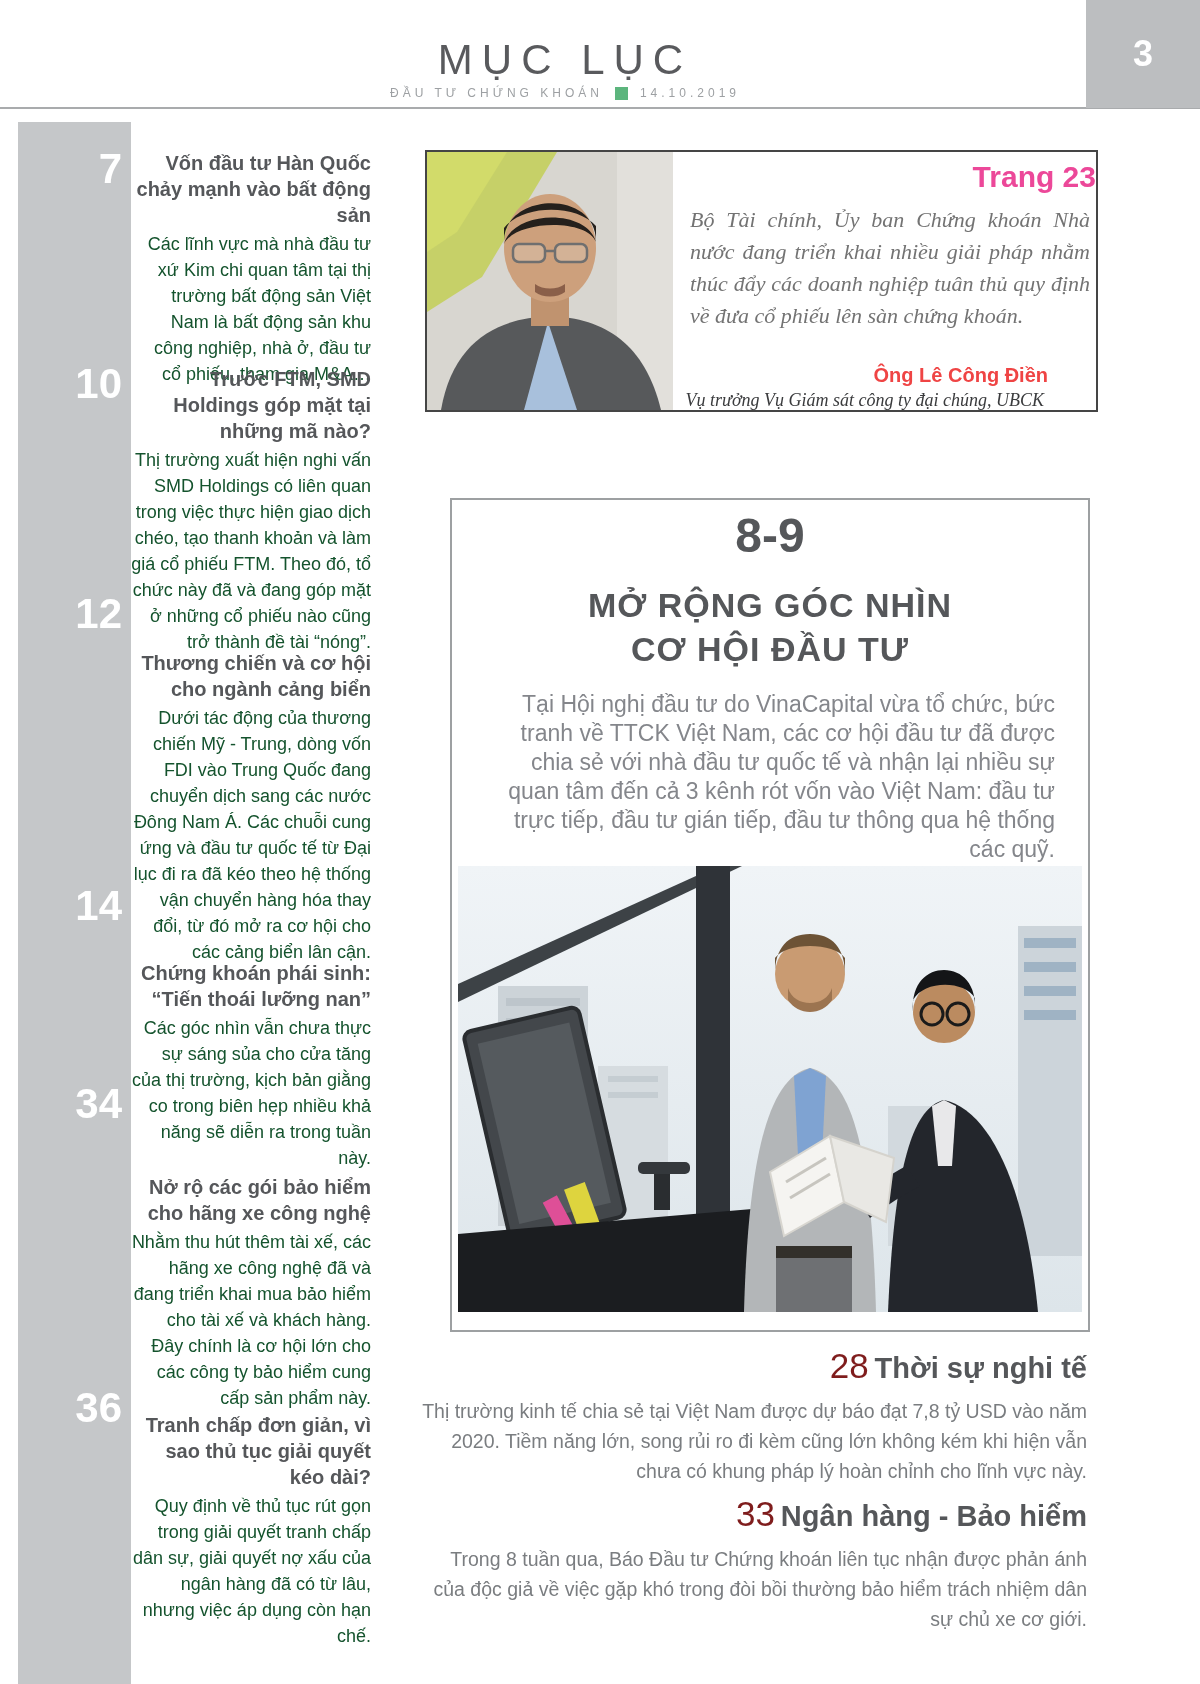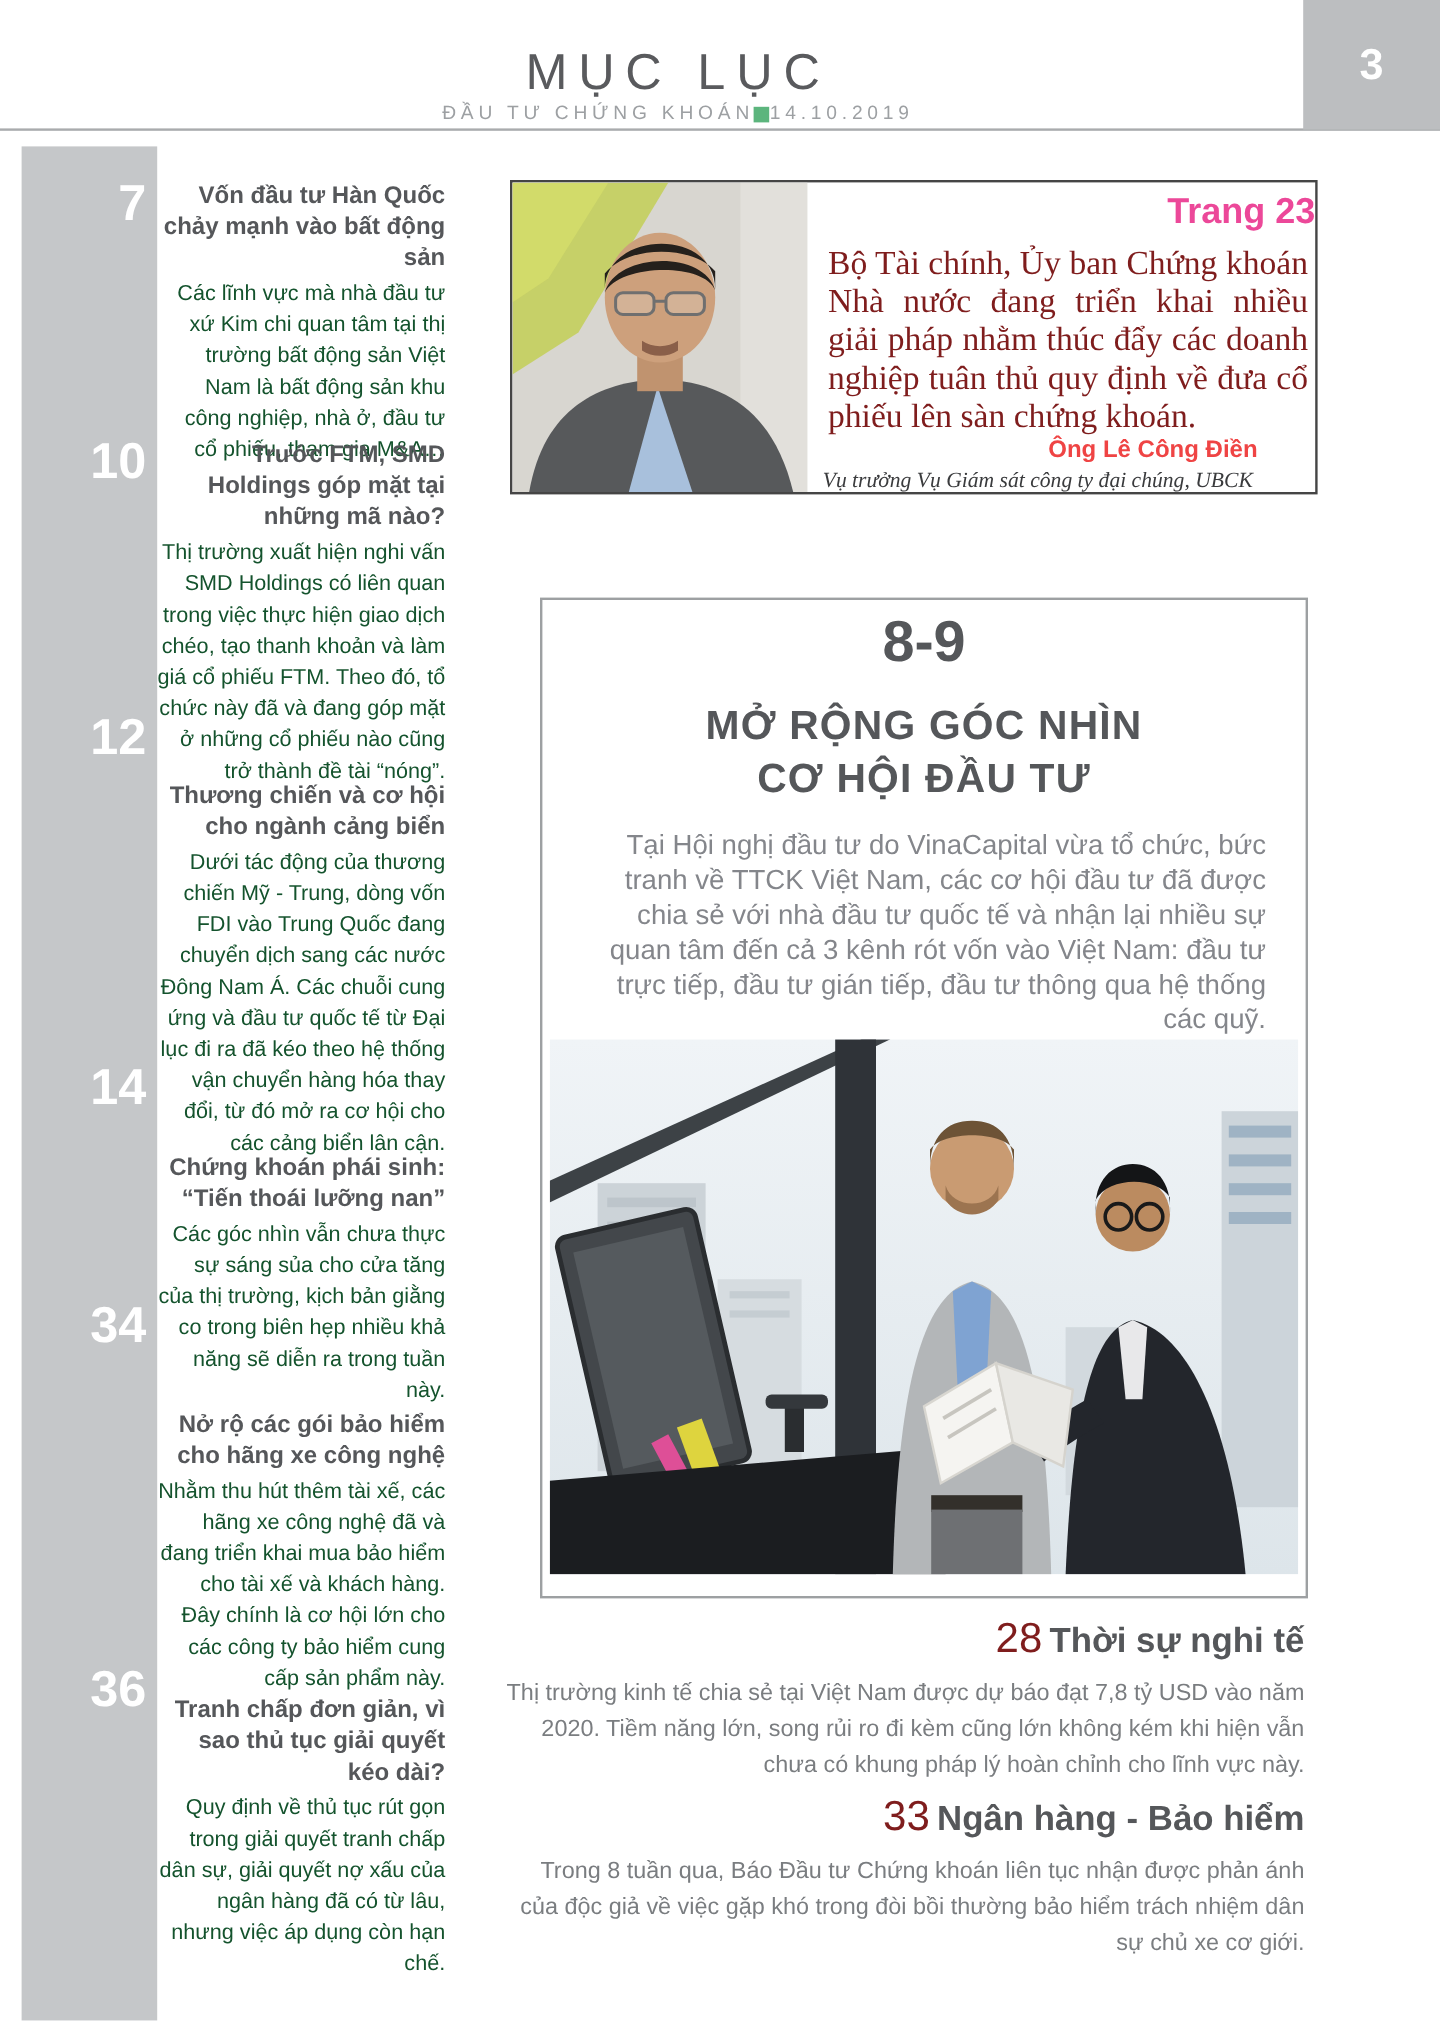--- a/index.html
+++ b/index.html
@@ -3,21 +3,21 @@
 <meta charset="utf-8">
 <style>
   html,body{margin:0;padding:0;background:#ffffff;}
   #page{position:relative;width:1200px;height:1684px;background:#fff;overflow:hidden;
         font-family:"Liberation Sans","DejaVu Sans",sans-serif;}
 
   
   .masthead-title{position:absolute;left:300px;width:530px;top:36px;text-align:center;
     font-size:42px;letter-spacing:9px;color:#595a5d;font-weight:500;}
   .masthead-sub{position:absolute;left:300px;width:530px;top:86px;display:flex;
-    justify-content:center;align-items:center;color:#9da0a3;font-size:16px;
+    justify-content:center;align-items:center;gap:12px;color:#9da0a3;font-size:12px;
     letter-spacing:4px;}
   .green-sq{width:13px;height:13px;background:#5cb57d;display:inline-block;}
   .header-rule{position:absolute;left:0;top:107px;width:1200px;height:2px;background:#a9abad;}
   .page-badge{position:absolute;left:1086px;top:0;width:114px;height:108px;background:#bcbec0;
     display:flex;align-items:center;justify-content:center;}
   .page-badge span{color:#fff;font-size:36px;font-weight:bold;}
 
   
   .gray-bar{position:absolute;left:18px;top:122px;width:113px;height:1562px;background:#c5c7c9;}
   .pnum{position:absolute;left:18px;width:104px;text-align:right;color:#ffffff;
@@ -26,22 +26,22 @@
   .art-title{font-weight:bold;font-size:20px;line-height:26px;color:#55575a;margin-bottom:3px;}
   .art-sum{font-size:18px;line-height:26px;color:#14532d;}
 
   
   .quote-box{position:absolute;left:425px;top:150px;width:673px;height:262px;
     border:2px solid #454545;box-sizing:border-box;background:#fff;}
   .portrait{position:absolute;left:0;top:0;width:246px;height:258px;overflow:hidden;}
   .qb-label{position:absolute;left:246px;right:0;top:8px;text-align:right;
     font-size:30px;font-weight:bold;color:#ec4899;}
   .qb-quote{position:absolute;left:263px;width:400px;top:52px;
-    font-family:"Liberation Serif","DejaVu Serif",serif;
-    font-size:28px;line-height:32px;color:#7f1d1d;text-align:justify;}
+    font-family:"Liberation Serif","DejaVu Serif",serif;font-style:italic;
+    font-size:22px;line-height:32px;color:#737373;text-align:justify;}
   .qb-author{position:absolute;right:48px;top:212px;font-size:20px;font-weight:bold;color:#ef4444;}
   .qb-author-title{position:absolute;right:52px;top:238px;
     font-family:"Liberation Serif","DejaVu Serif",serif;font-style:italic;
     font-size:18px;color:#3a3b3d;}
 
   
   .main-box{position:absolute;left:450px;top:498px;width:640px;height:834px;
     border:2px solid #9da0a2;box-sizing:border-box;background:#fff;padding-left:12px;}
   .mb-pages{position:absolute;left:0;right:0;top:8px;text-align:center;
     font-size:48px;font-weight:bold;color:#55575a;}

